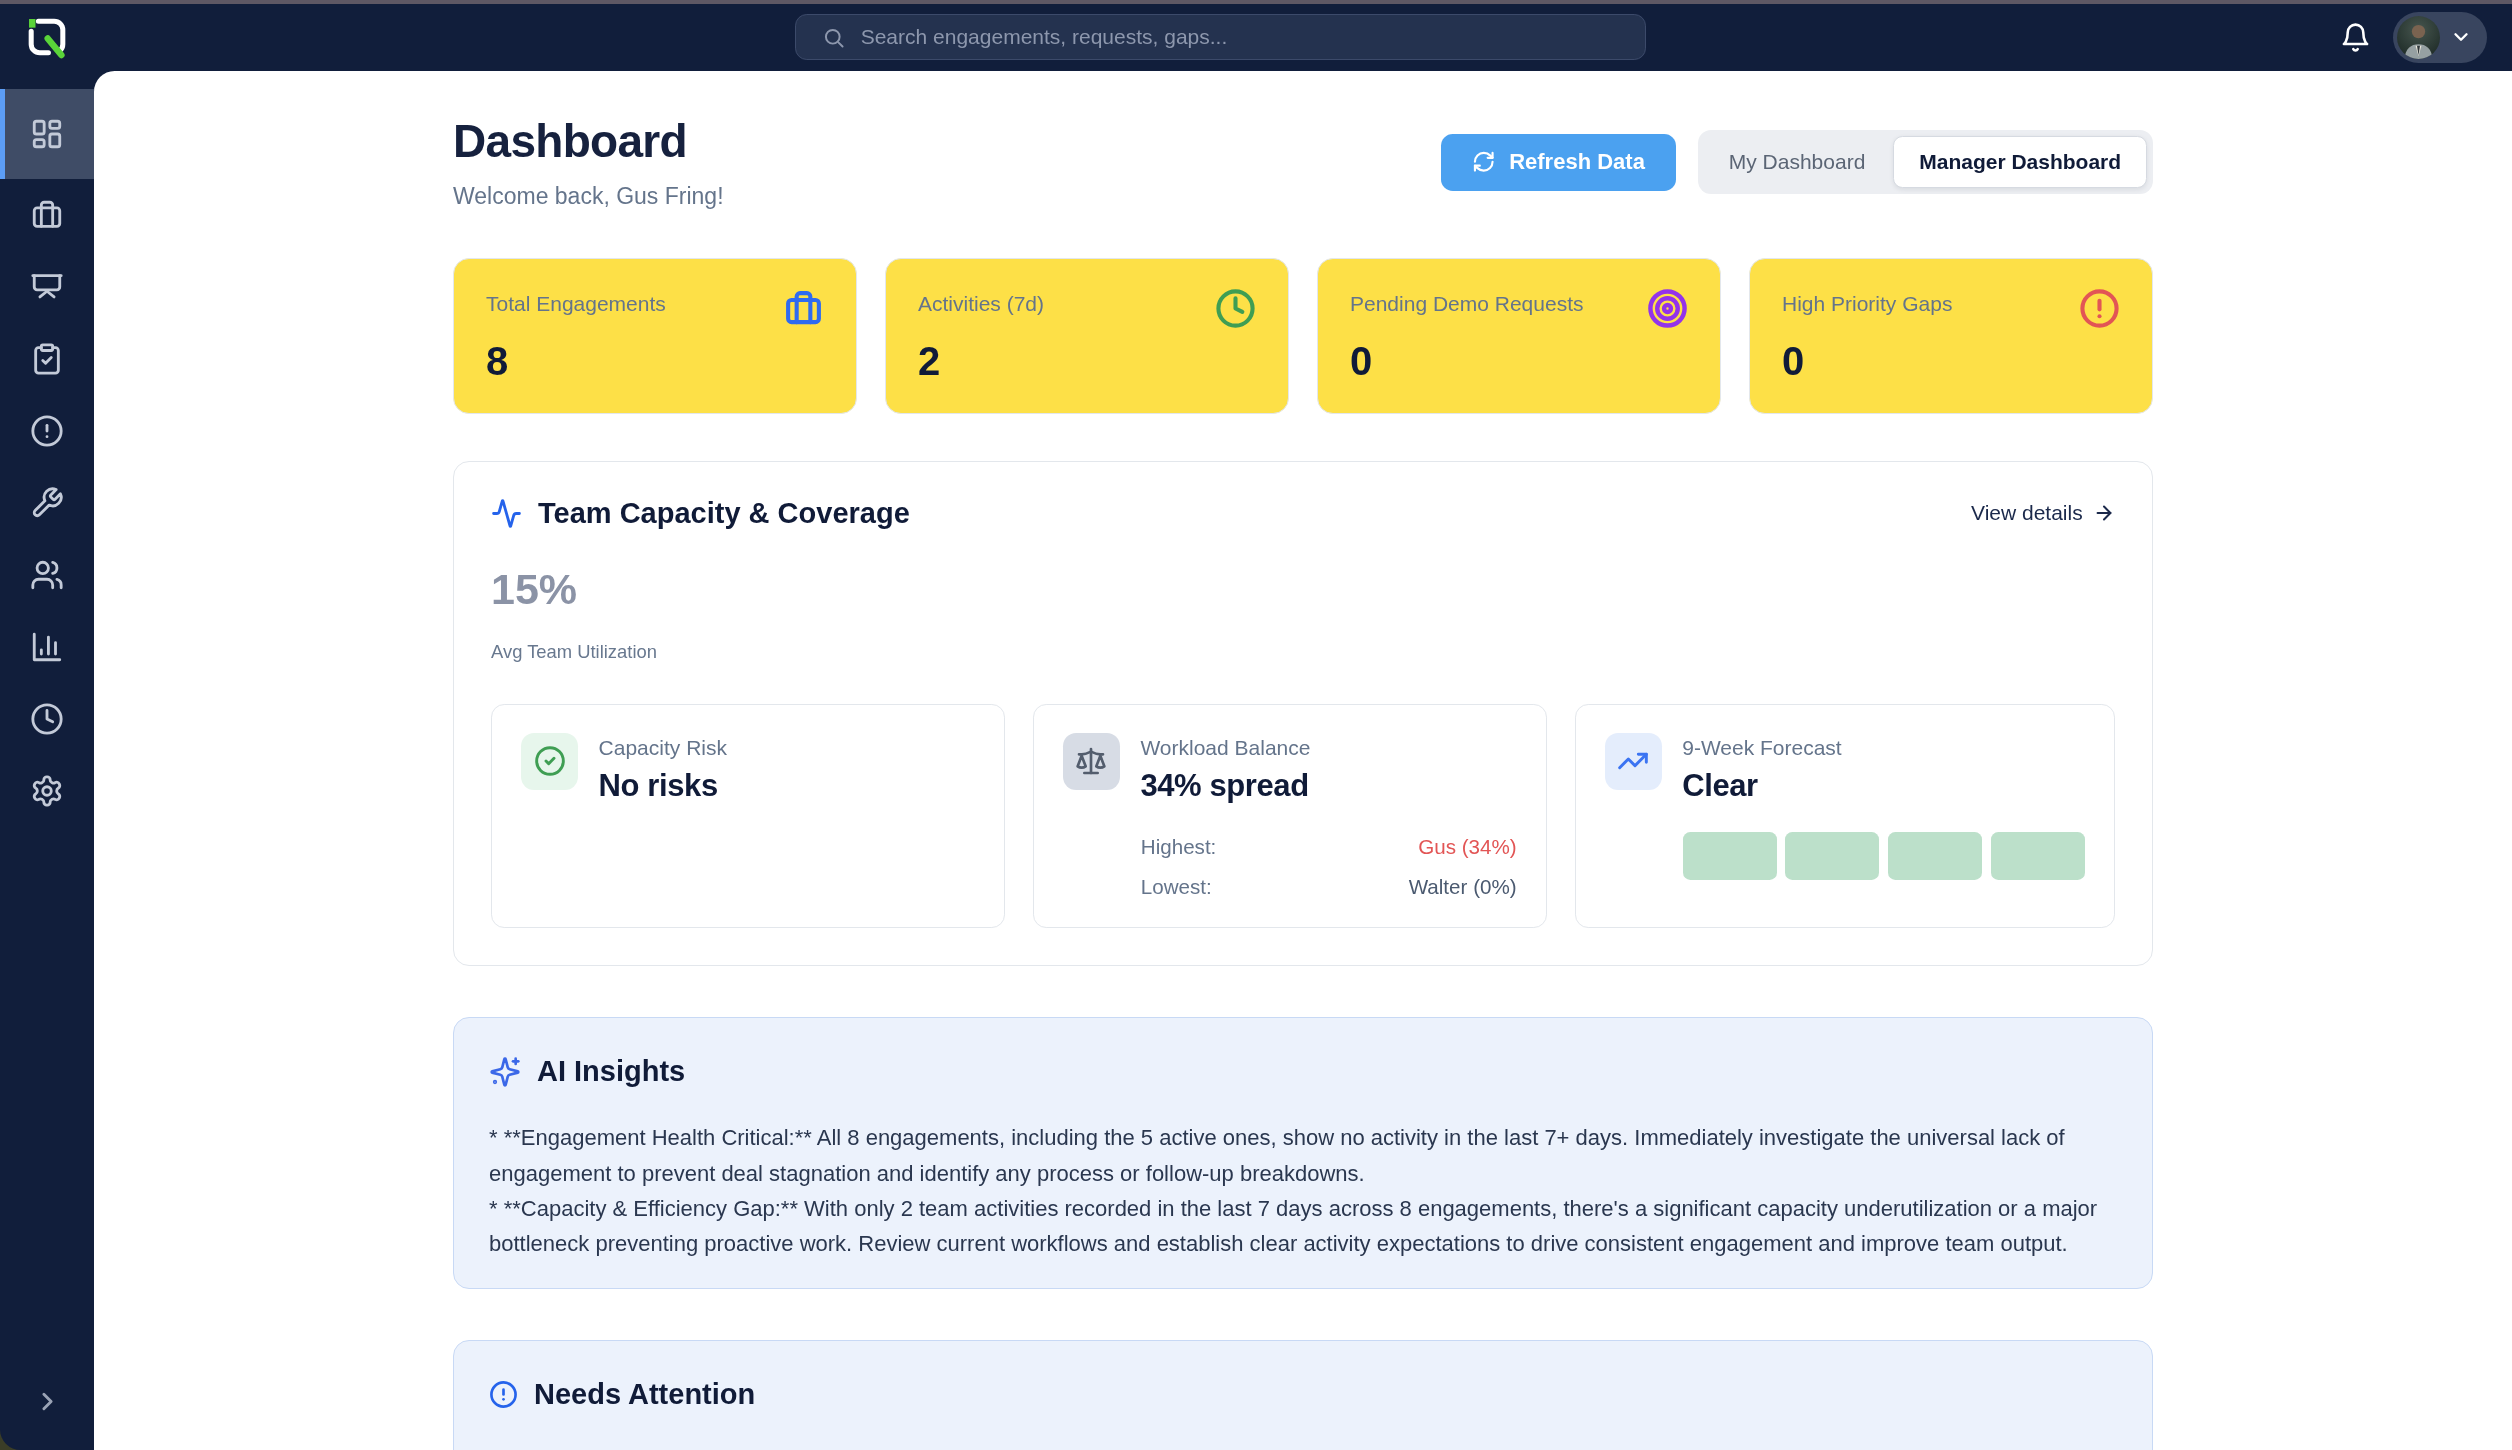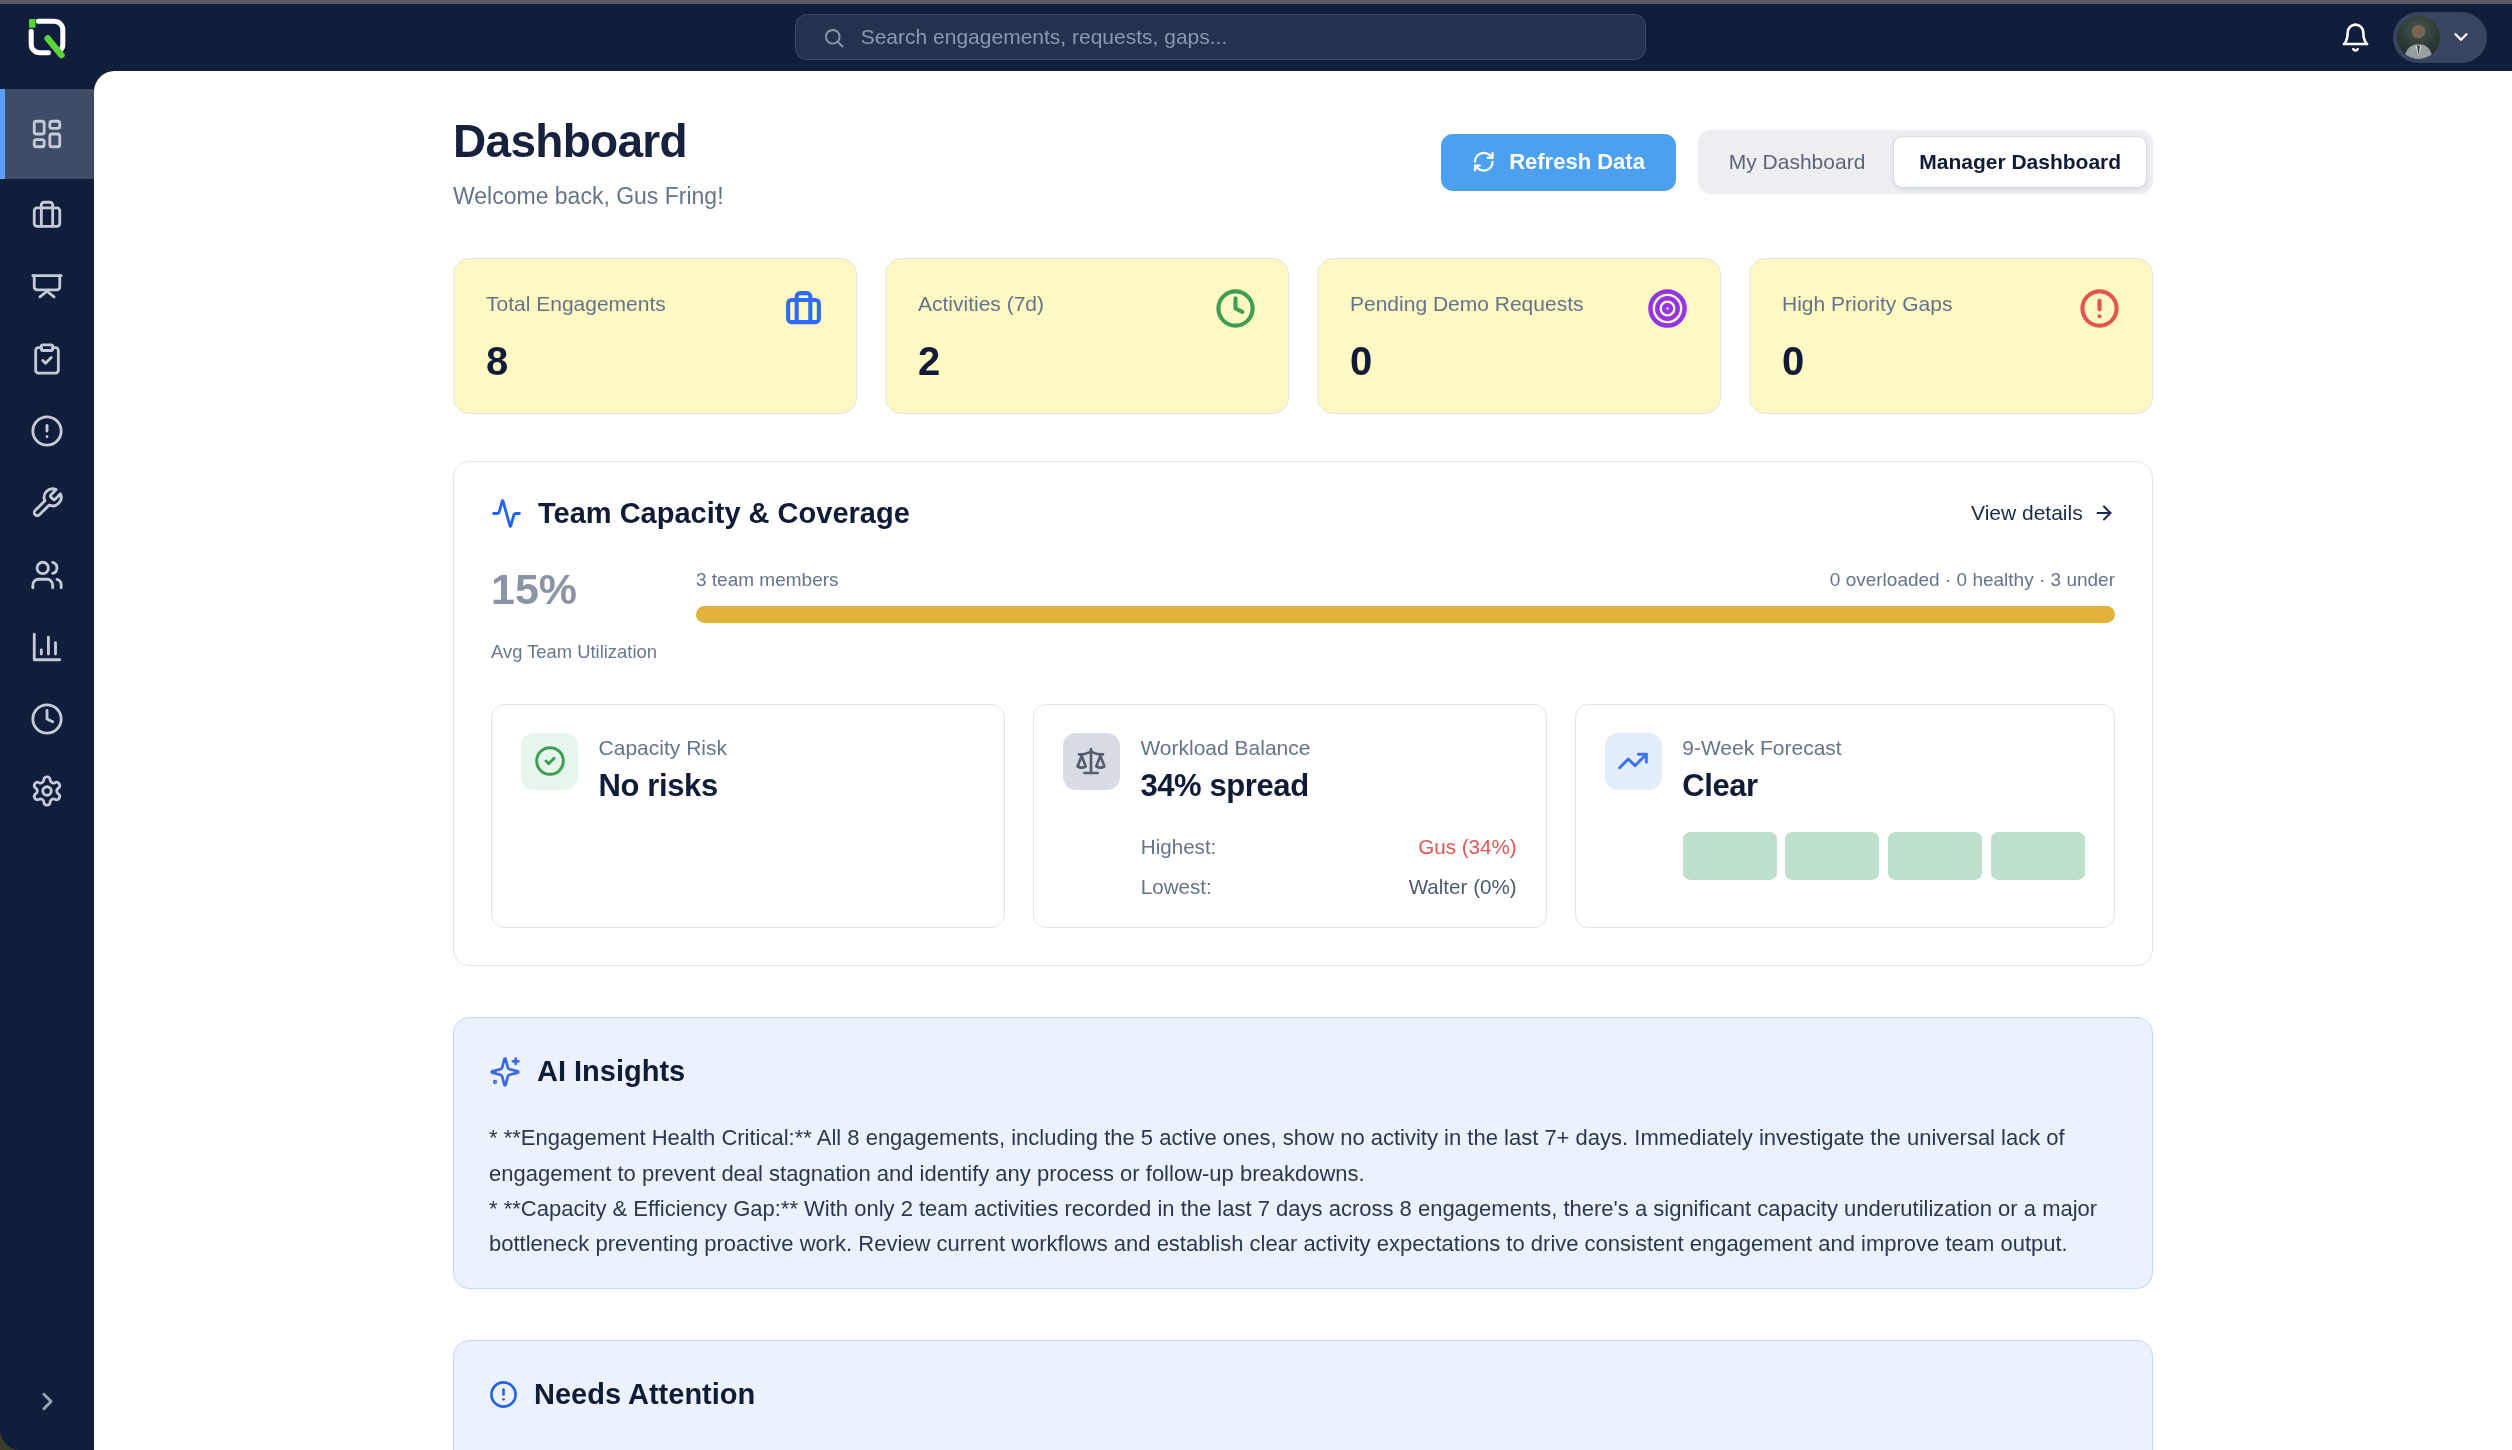--- a/index.html
+++ b/index.html
@@ -84,21 +84,21 @@
     font-size:21px; color:#5b6575; padding:13.2px 25px; border-radius:9.5px; cursor:pointer; white-space:nowrap;
   }
   .seg-item.active {
     background:#ffffff; border:1.5px solid #d6dae1; color:#101b38; font-weight:700;
     box-shadow:0 1.5px 4.4px rgba(15,23,42,0.08);
   }
 
   
   .stats-row { display:grid; grid-template-columns:repeat(4,1fr); gap:28px; margin-top:48px; }
   .stat-card {
-    background:#fef9c3; border:1.5px solid #e3e7ec; border-radius:16px; padding:29px 32px; height:156px;
+    background:#fde047; border:1.5px solid #e3e7ec; border-radius:16px; padding:29px 32px; height:156px;
   }
   .stat-top { display:flex; align-items:flex-start; justify-content:space-between; }
   .stat-label { font-size:21px; color:#64748b; padding-top:4.4px; }
   .stat-value { font-size:40px; font-weight:700; color:#101b38; margin-top:10.3px; }
 
   
   .team-card {
     margin-top:47px; background:#ffffff; border:1.5px solid #e3e7ec; border-radius:16px;
     padding:35px 37px 37px 37px;
   }
@@ -398,27 +398,20 @@
               </svg>
           </span>
         </div>
       </div>
 
       <div class="team-stats">
         <div class="util-block">
           <div class="util-pct">15%</div>
           <div class="util-label">Avg Team Utilization</div>
         </div>
-        <div class="bar-block">
-          <div class="bar-labels">
-            <span>3 team members</span>
-            <span>0 overloaded · 0 healthy · 3 under</span>
-          </div>
-          <div class="cap-bar"></div>
-        </div>
       </div>
 
       <div class="team-subcards">
         <div class="subcard">
           <div class="subcard-top">
             <div class="icon-tile tile-green">
               <svg width="32" height="32" viewBox="0 0 24 24" fill="none" stroke="currentColor" stroke-width="2.2" stroke-linecap="round" stroke-linejoin="round">
                   <circle cx="12" cy="12" r="10"></circle>
                   <path d="m9 12 2 2 4-4"></path>
                 </svg>

